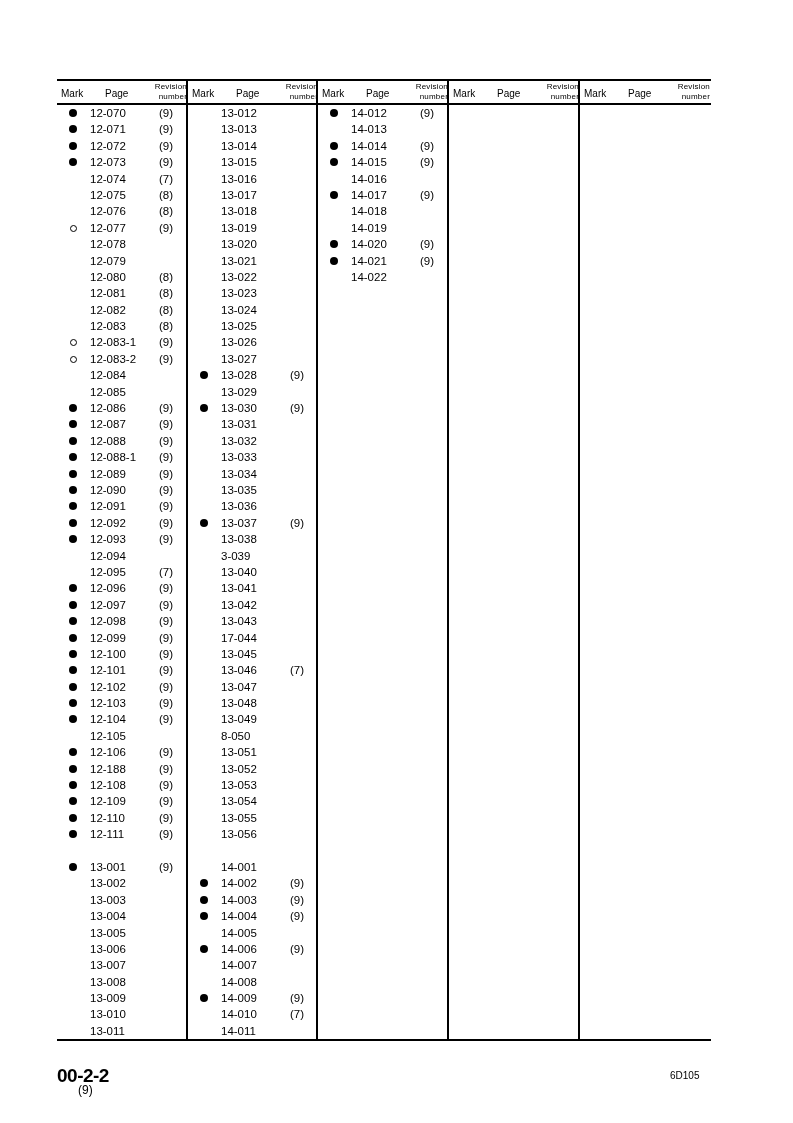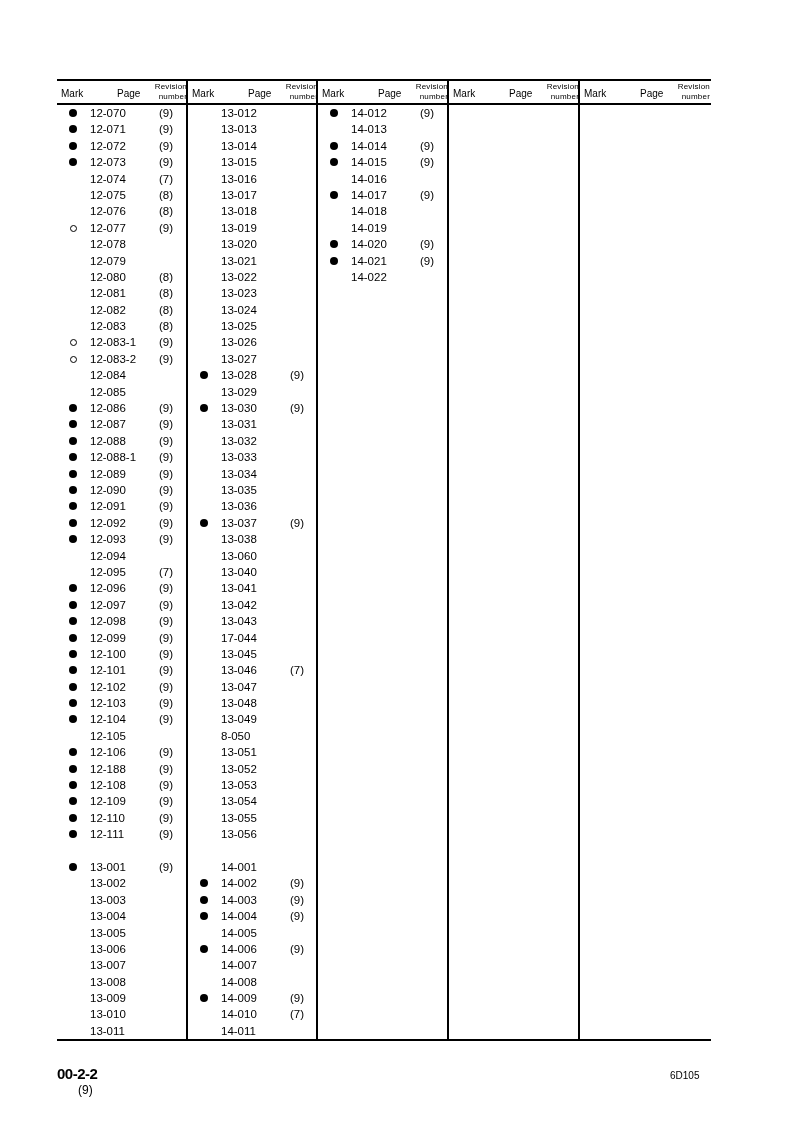--- a/index.html
+++ b/index.html
@@ -8,35 +8,35 @@
   .page { position: absolute; left: 0; top: 0; width: 793px; height: 1123px; }
   .table-frame { position: absolute; left: 57px; top: 79px; width: 654px; height: 962px; }
   .hline { position: absolute; left: 0; width: 654px; height: 2px; background: #000; }
   .hline.top { top: 0; }
   .hline.head { top: 24px; }
   .hline.bottom { top: 960px; }
   .vline { position: absolute; top: 0; width: 2px; height: 962px; background: #000; }
   .group { position: absolute; top: 0; width: 130px; height: 962px; }
   .hdr { position: absolute; top: 2px; height: 22px; width: 130px; font-size: 10px; }
   .hdr .h-mark { position: absolute; left: 4px; top: 7px; }
-  .hdr .h-page { position: absolute; left: 48px; top: 7px; margin-left: 12px; }
+  .hdr .h-page { position: absolute; left: 48px; top: 7px; }
   .hdr .h-rev { position: absolute; left: 92px; top: 1px; width: 38px; text-align: right;
                 font-size: 8px; line-height: 10px; letter-spacing: 0.2px; }
   .rows { position: absolute; top: 26px; left: 0; width: 130px; }
   .row { position: relative; height: 16.4px; font-size: 11.5px; line-height: 16.4px; }
   .row .mark { position: absolute; left: 10px; top: 0; width: 12px; height: 16.4px; }
   .row .mark.filled::before { content: ""; position: absolute; left: 2px; top: 4px; width: 8px; height: 8px;
                               border-radius: 50%; background: #000; }
   .row .mark.open::before { content: ""; position: absolute; left: 3px; top: 5px; width: 5px; height: 5px;
                             border-radius: 50%; border: 1px solid #000; background: #fff; }
   .row .pg { position: absolute; left: 33px; top: 0; }
   .row .rev { position: absolute; left: 102px; top: 0; }
   .watermark { position: absolute; left: 246px; top: 470px; font-size: 22px; color: #000;
                letter-spacing: 0.3px; background: transparent; white-space: nowrap; }
-  .footer-page { position: absolute; left: 57px; top: 1065px; font-size: 15px; font-weight: bold; letter-spacing: -0.5px; }
+  .footer-page { position: absolute; left: 57px; top: 1065px; font-size: 19px; font-weight: bold; letter-spacing: -0.5px; }
   .footer-rev { position: absolute; left: 78px; top: 1083px; font-size: 12px; }
   .footer-code { position: absolute; left: 670px; top: 1070px; font-size: 10px; }
 </style>
 </head>
 <body>
 
 <div class="page">
 
   <div class="table-frame">
     <div class="hline top"></div>
@@ -479,21 +479,21 @@
               <span class="pg">13-037</span>
               <span class="rev">(9)</span>
             </div>
             <div class="row">
               <span class="mark "></span>
               <span class="pg">13-038</span>
               <span class="rev"></span>
             </div>
             <div class="row">
               <span class="mark "></span>
-              <span class="pg">13-060</span>
+              <span class="pg">3-039</span>
               <span class="rev"></span>
             </div>
             <div class="row">
               <span class="mark "></span>
               <span class="pg">13-040</span>
               <span class="rev"></span>
             </div>
             <div class="row">
               <span class="mark "></span>
               <span class="pg">13-041</span>

